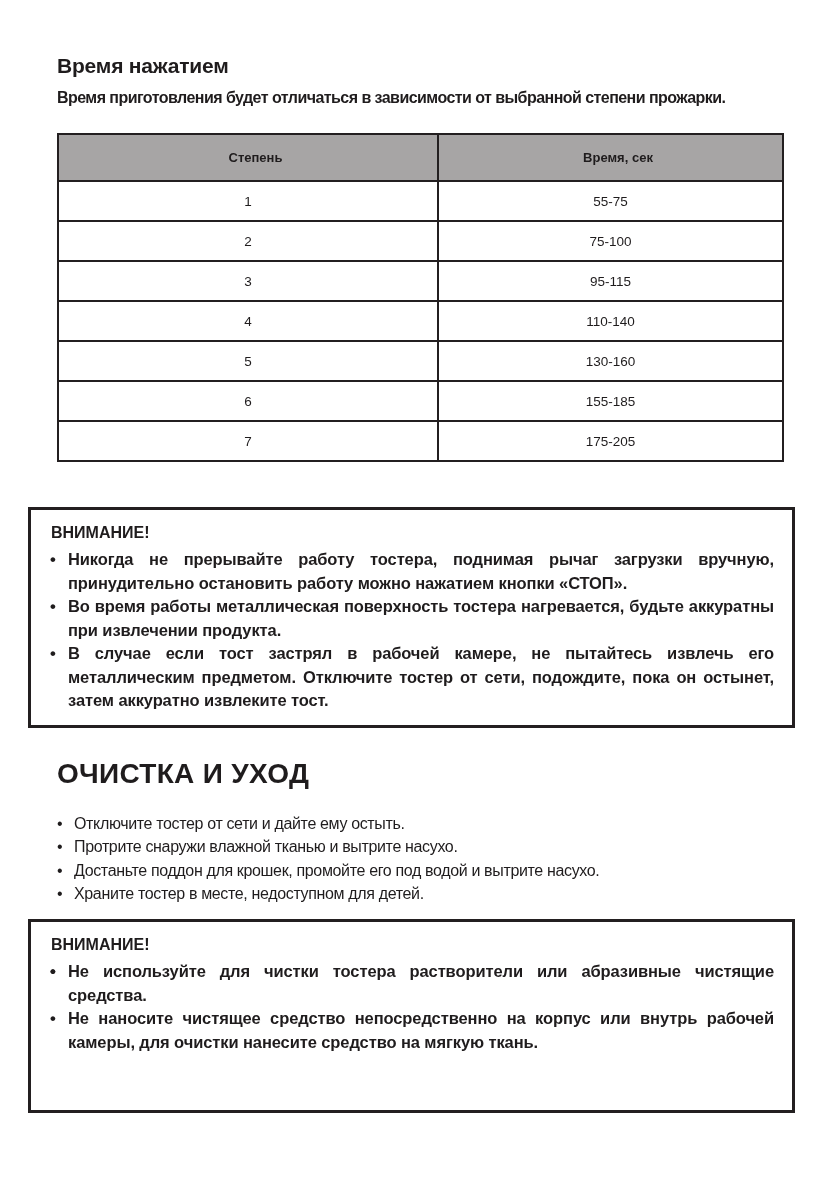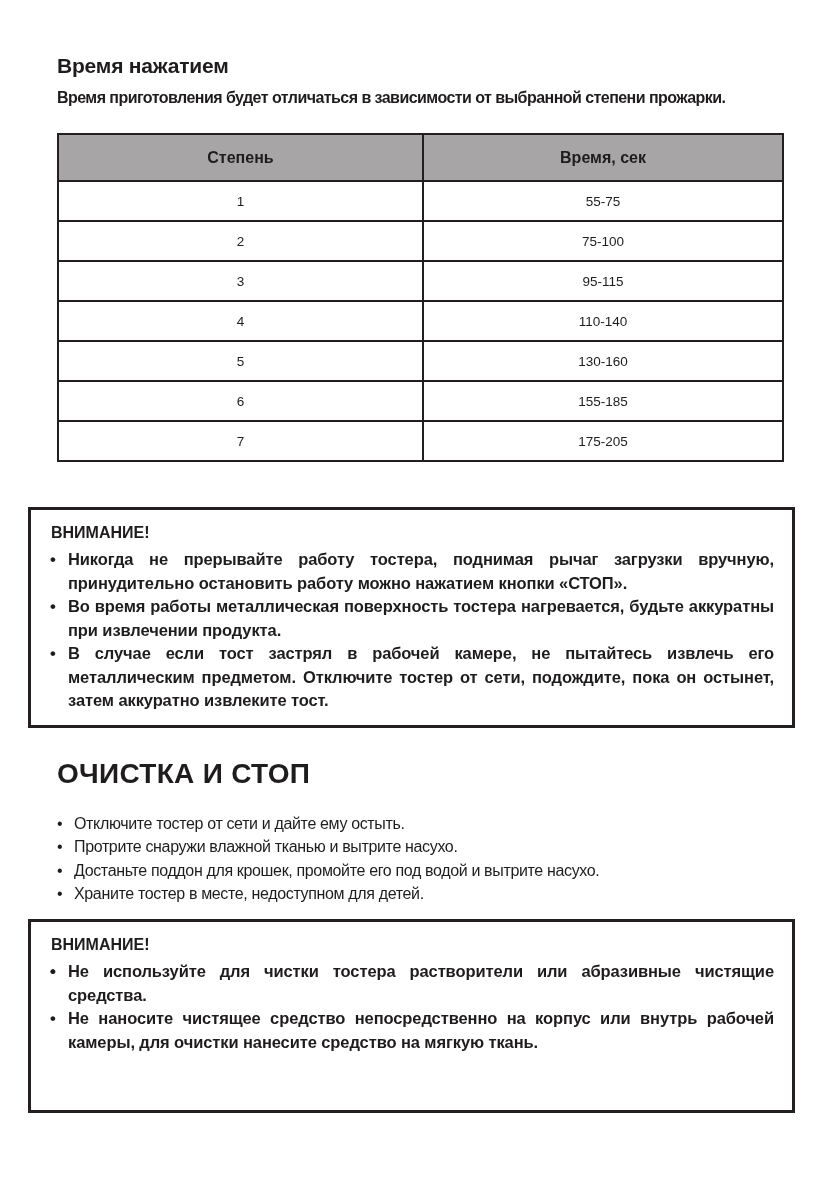--- a/index.html
+++ b/index.html
@@ -19,21 +19,21 @@
   }
   table.roast {
     position: absolute; left: 57px; top: 133px;
     width: 727px; border-collapse: collapse;
     font-size: 13.5px;
   }
   table.roast th, table.roast td {
     border: 2.5px solid #231f20; text-align: center; padding: 0;
   }
   table.roast th {
-    background: #a7a5a5; height: 45px; font-weight: bold; font-size: 16px;
+    background: #a7a5a5; height: 45px; font-weight: bold; font-size: 13px; padding-left: 15px;
   }
   table.roast td { height: 38px; }
   table.roast th:first-child, table.roast td:first-child { width: 363px; }
 
   .warn {
     position: absolute; left: 28px; width: 761px;
     border: 3.5px solid #231f20; box-sizing: content-box;
     padding: 0;
   }
   .warn1 { top: 507px; height: 215px; }
@@ -116,21 +116,21 @@
 
 <div class="warn warn1">
   <p class="title">ВНИМАНИЕ!</p>
   <ul>
     <li><span class="bullet">•</span><span>Никогда не прерывайте работу тостера, поднимая рычаг загрузки вручную, принудительно остановить работу можно нажатием кнопки «СТОП».</span></li>
     <li><span class="bullet">•</span><span>Во время работы металлическая поверхность тостера нагревается, будьте аккуратны при извлечении продукта.</span></li>
     <li><span class="bullet">•</span><span>В случае если тост застрял в рабочей камере, не пытайтесь извлечь его металлическим предметом. Отключите тостер от сети, подождите, пока он остынет, затем аккуратно извлеките тост.</span></li>
   </ul>
 </div>
 
-<h1 class="h1">ОЧИСТКА И СТОП</h1>
+<h1 class="h1">ОЧИСТКА И УХОД</h1>
 <ul class="care">
   <li><span class="bullet">•</span><span>Отключите тостер от сети и дайте ему остыть.</span></li>
   <li><span class="bullet">•</span><span>Протрите снаружи влажной тканью и вытрите насухо.</span></li>
   <li><span class="bullet">•</span><span>Достаньте поддон для крошек, промойте его под водой и вытрите насухо.</span></li>
   <li><span class="bullet">•</span><span>Храните тостер в месте, недоступном для детей.</span></li>
 </ul>
 
 <div class="warn warn2">
   <p class="title">ВНИМАНИЕ!</p>
   <ul>

